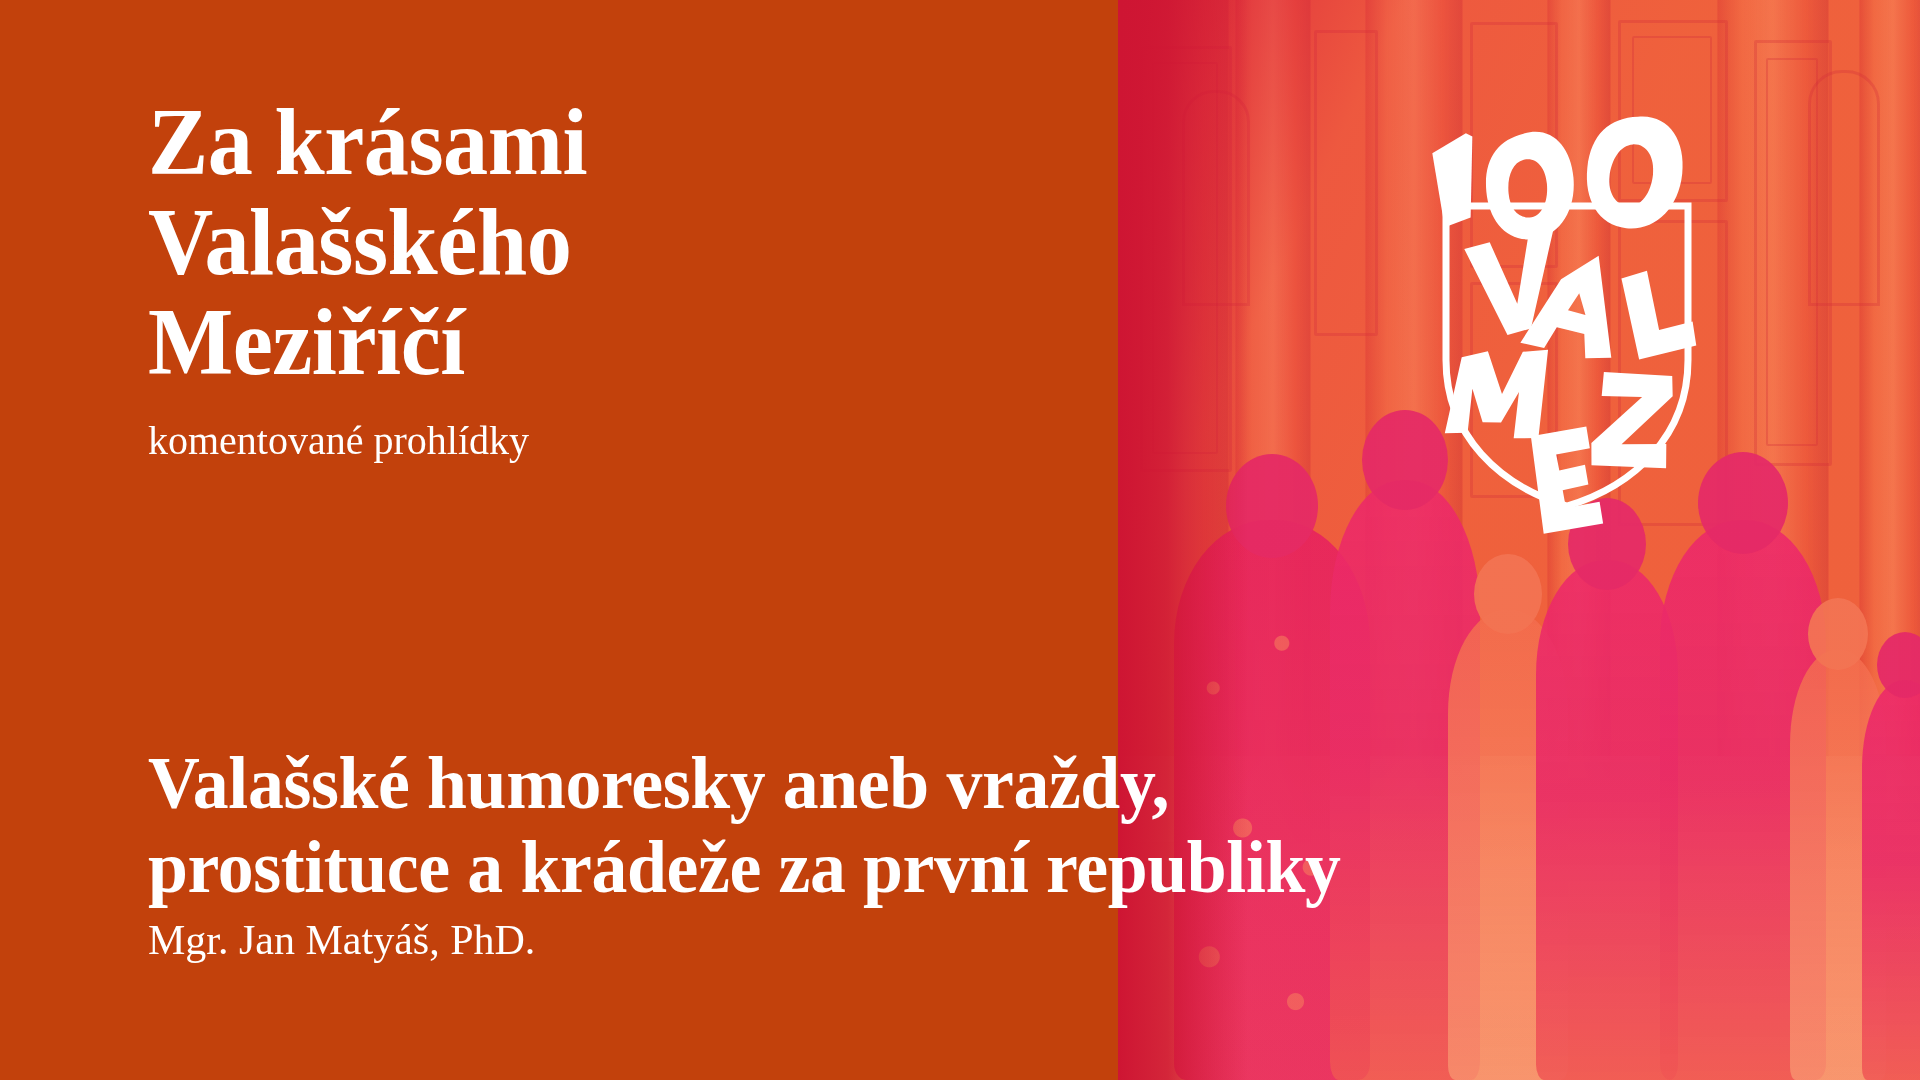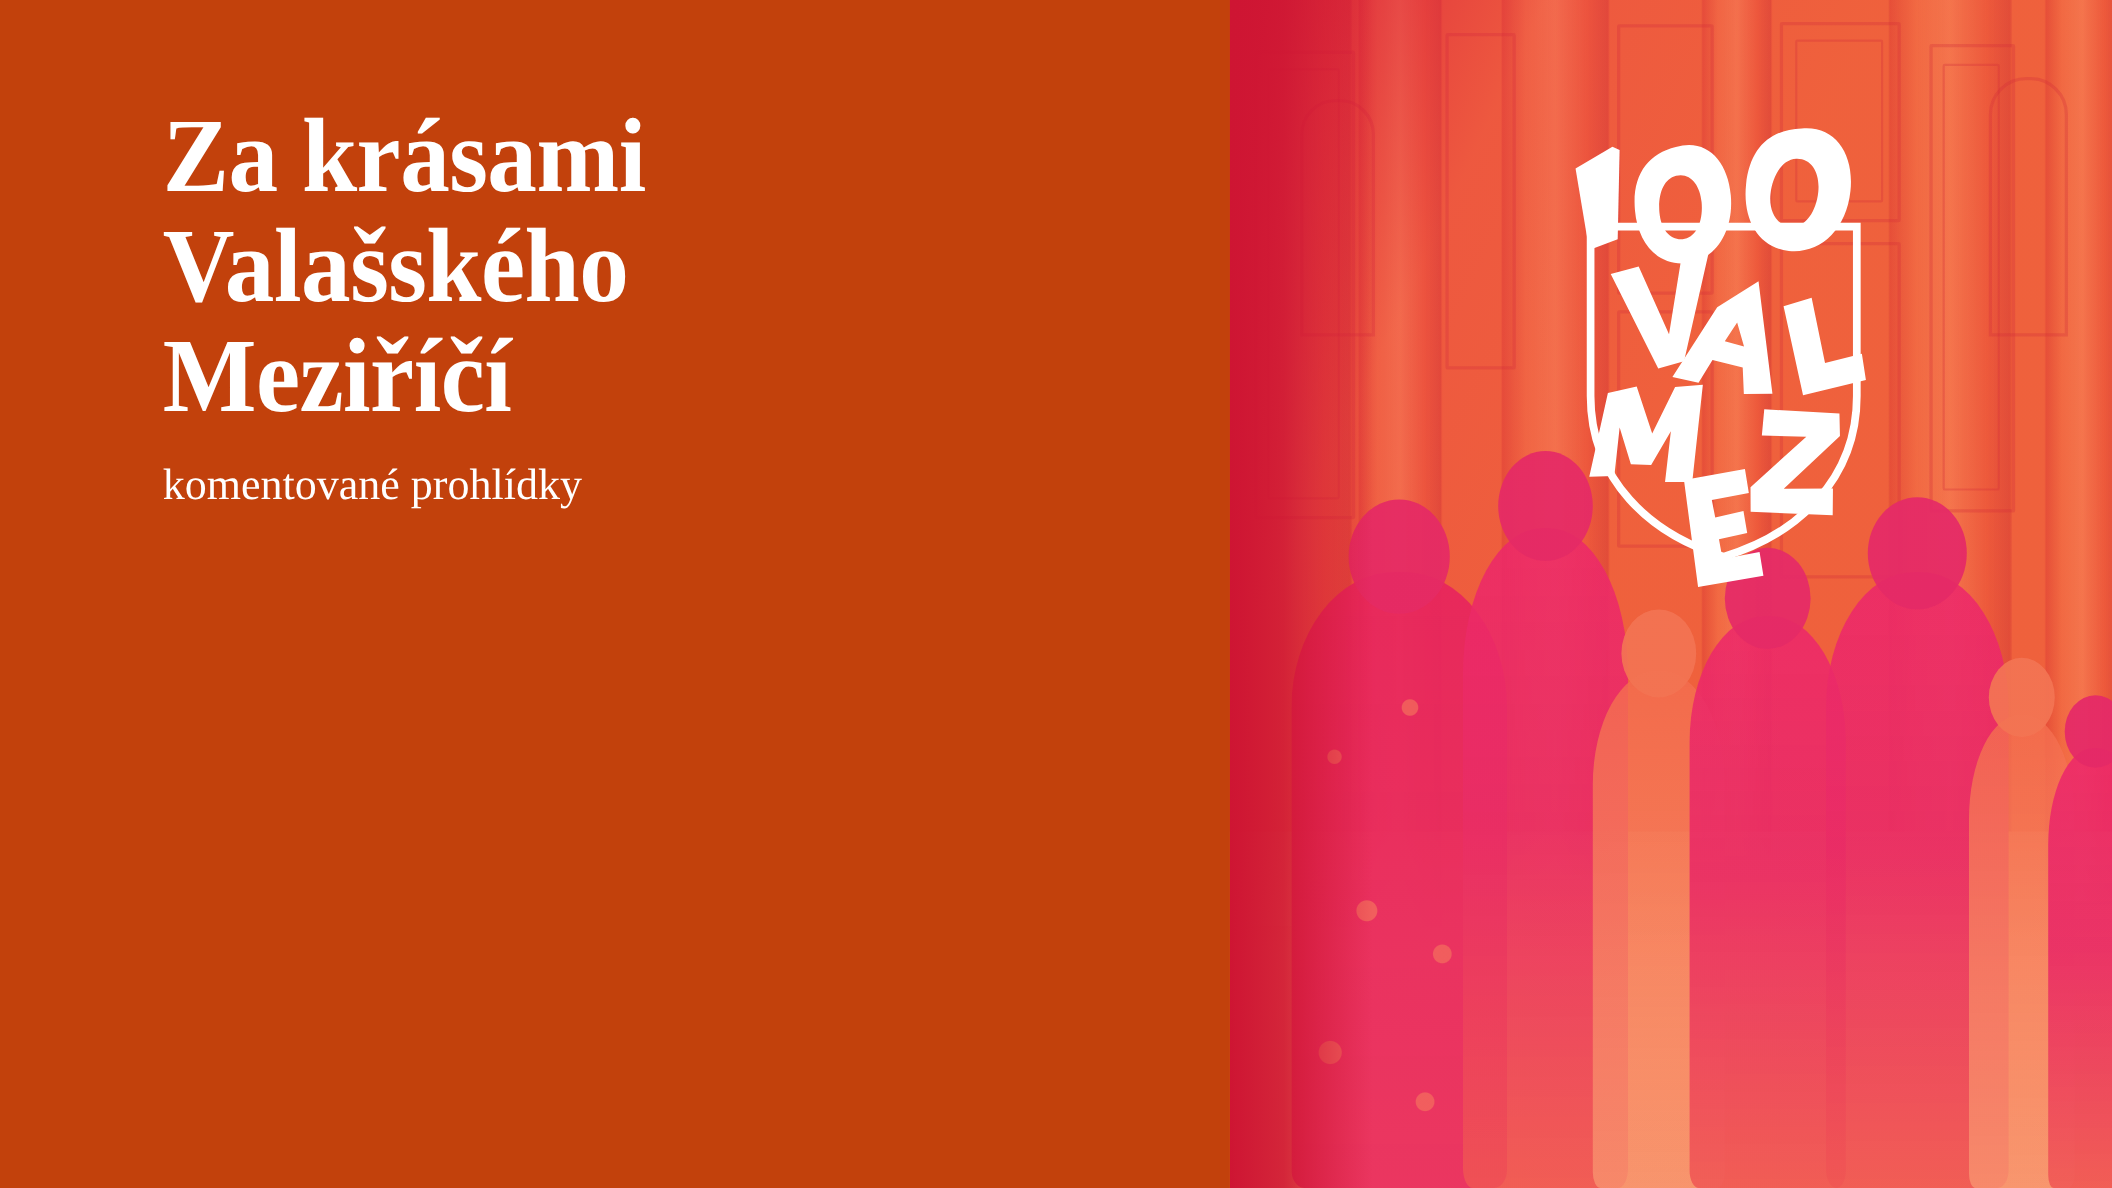--- a/index.html
+++ b/index.html
@@ -283,14 +283,19 @@
     </svg>
   </div>
 
   <div class="title-block">
     <h1 class="big-title">Za krásami
 Valašského
 Meziříčí</h1>
     <div class="kicker">komentované prohlídky</div>
   </div>
 
+  <div class="lecture-block">
+    <h2 class="lecture-title">Valašské humoresky aneb vraždy,
+prostituce a krádeže za první republiky</h2>
+    <div class="lecturer">Mgr. Jan Matyáš, PhD.</div>
+  </div>
 
 </div>
 
 </body></html>

